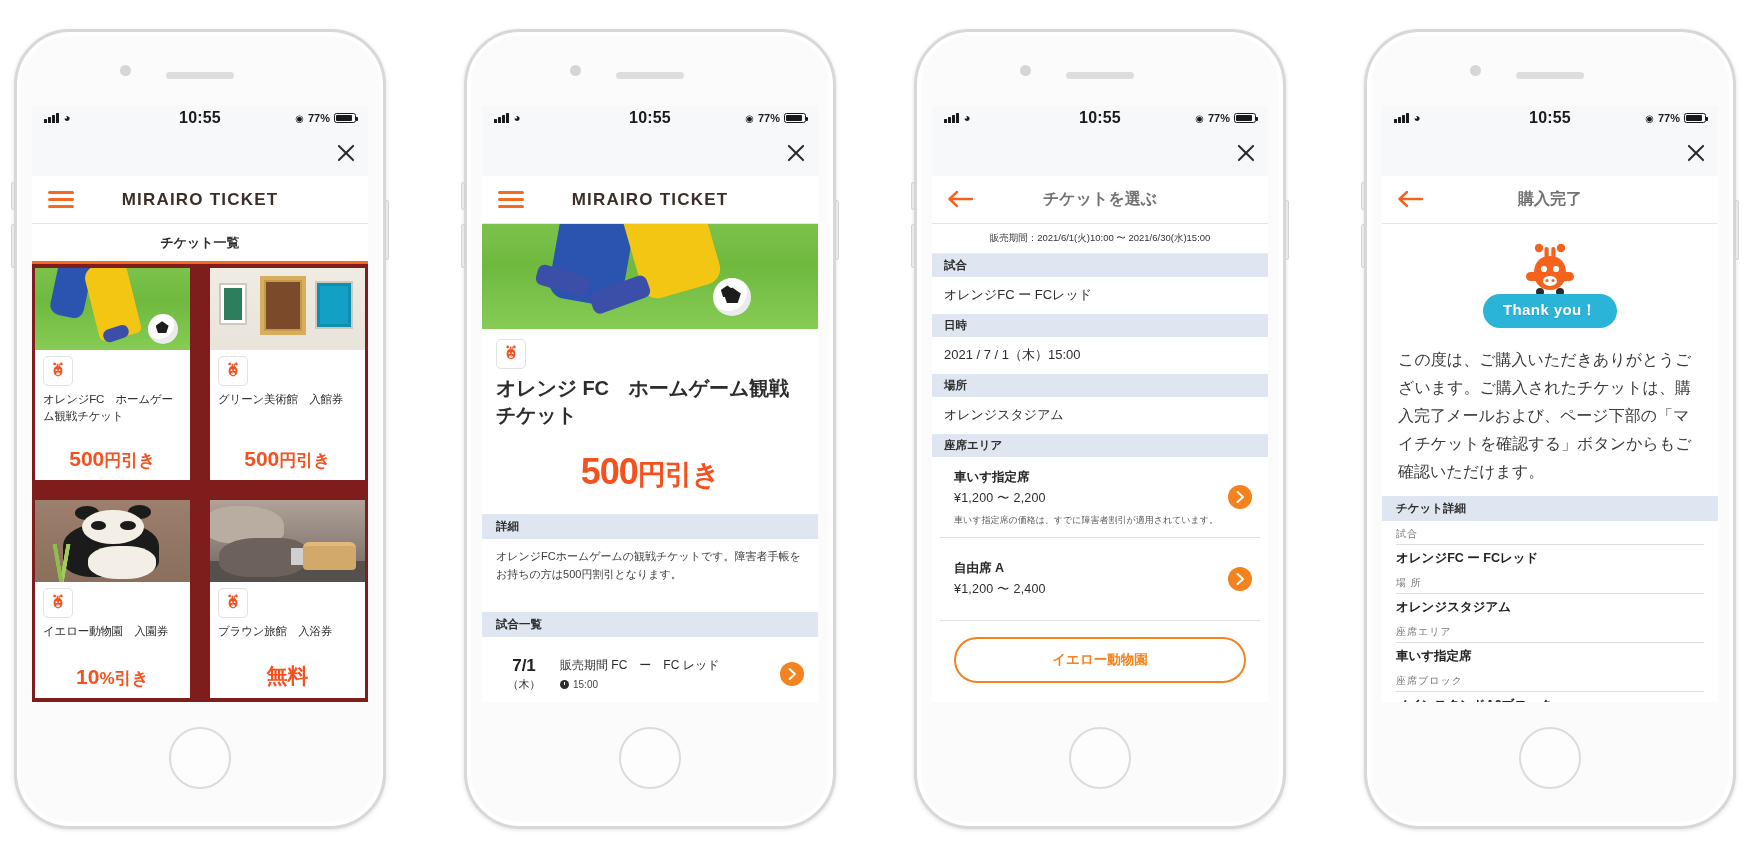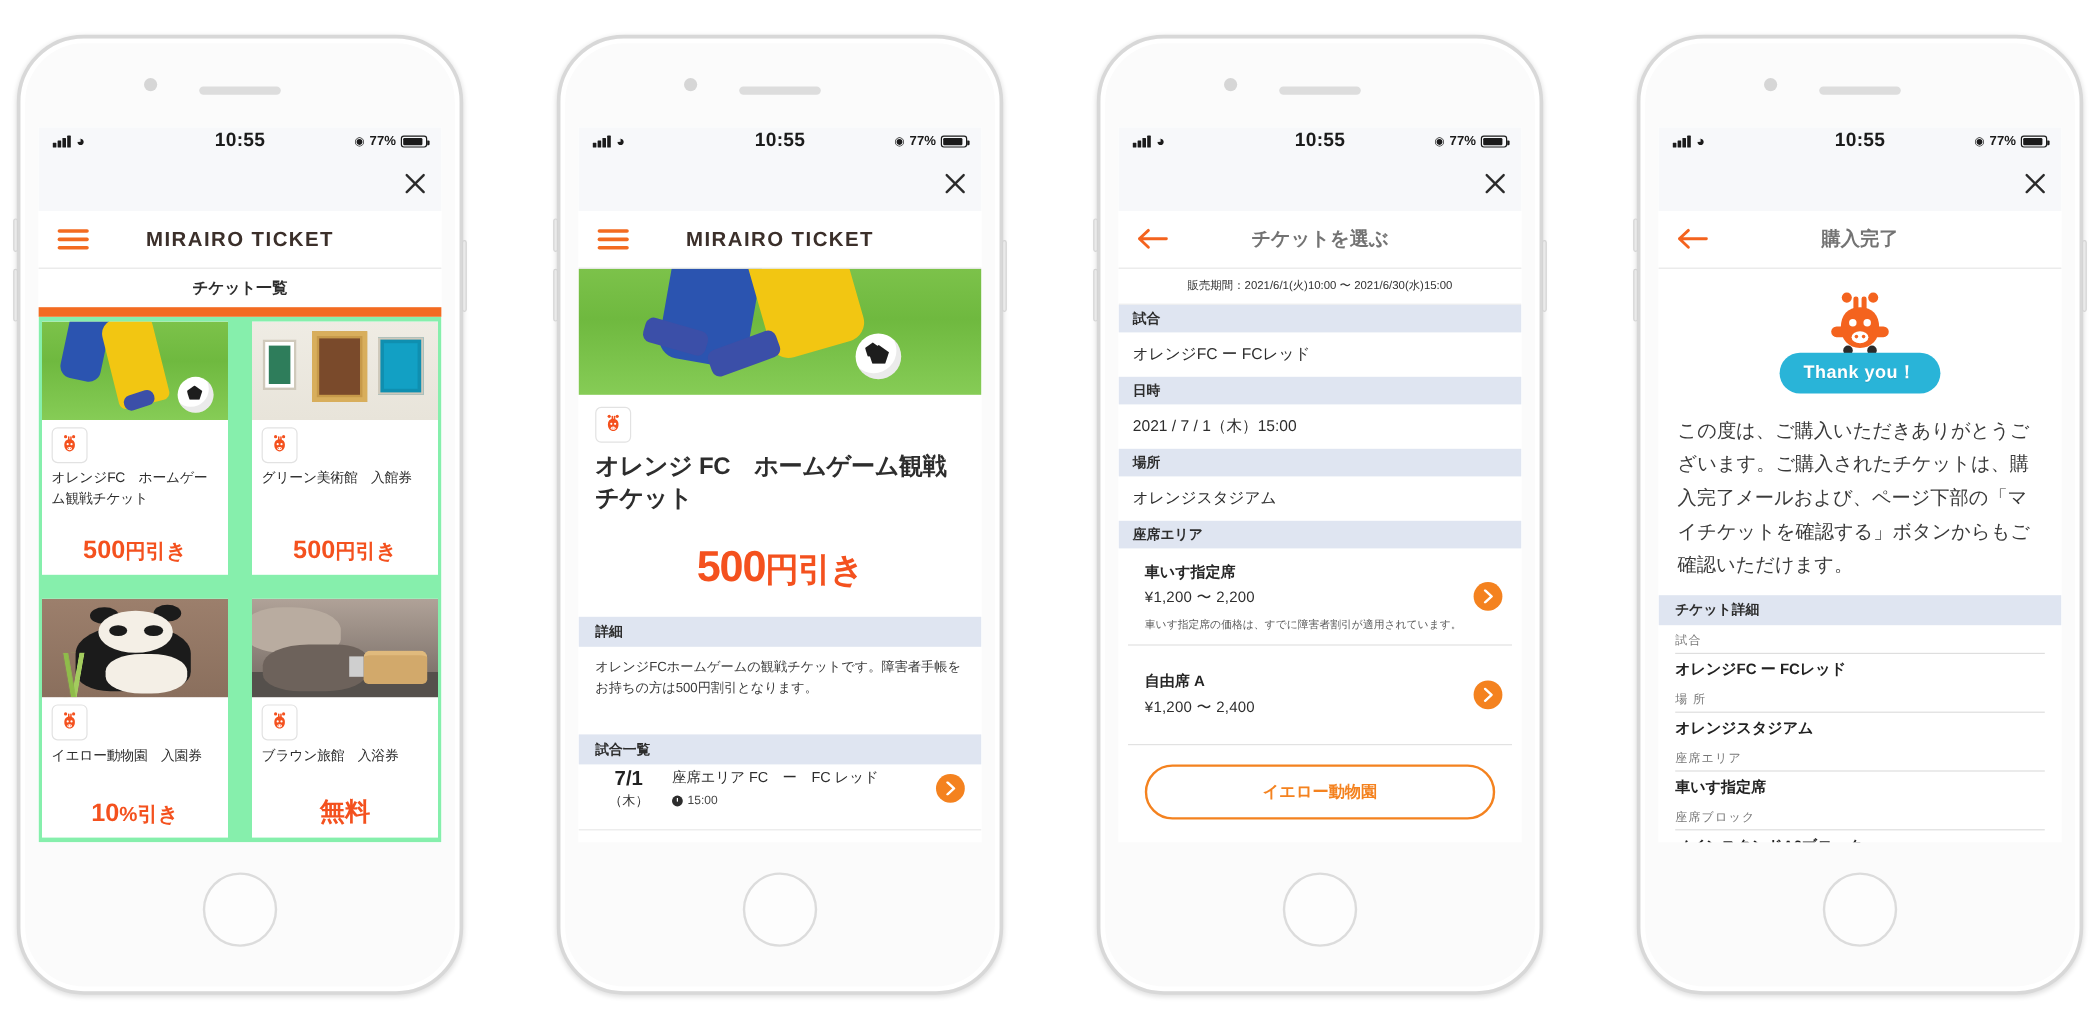--- a/index.html
+++ b/index.html
@@ -125,30 +125,30 @@
   .page-title {
     width: 100%; text-align: center;
     font-size: 16px; font-weight: bold; color: #737373;
   }
 
   
   .tabs { height: 40px; flex: 0 0 auto; display: flex; background: #fff; }
   .tab {
     flex: 1; display: flex; align-items: center; justify-content: center;
     font-size: 13px; font-weight: bold; color: #9b9b9b;
-    border-bottom: 8px solid #14b8a6; cursor: pointer;
+    border-bottom: 3px solid #14b8a6; cursor: pointer;
   }
   .tab.active { color: #2d2d2d; border-bottom-color: #f36b21; }
 
   
   .body { flex: 1; overflow: hidden; position: relative; }
 
   
   .grid {
-    background: #86efac;
+    background: #7f1d1d;
     padding: 4px 3px;
     display: grid;
     grid-template-columns: 1fr 1fr;
     gap: 20px;
     height: 100%;
   }
   .card {
     background: #ffffff;
     display: flex; flex-direction: column;
     overflow: hidden;
@@ -210,21 +210,21 @@
   .detail-pad { padding: 10px 14px 0; }
   .detail-title { font-size: 20px; font-weight: bold; color: #2d2d2d; margin-top: 6px; letter-spacing: -.2px; }
   .big-price { text-align: center; color: #f4511e; font-weight: bold; font-size: 36px; padding: 22px 0 20px; letter-spacing: -1px; }
   .big-price .unit { font-size: 28px; }
   .sec-head {
     background: #dfe5f1; color: #2d2d2d; font-weight: bold; font-size: 11.5px;
     padding: 5px 14px;
   }
   .sec-text { padding: 9px 14px 28px; font-size: 11px; color: #3a3a3a; line-height: 1.62; }
   .match-row {
-    display: flex; align-items: center; padding: 2px 14px 16px;
+    display: flex; align-items: center; padding: 19px 14px 16px;
     border-bottom: 1px solid #e9e9e9; cursor: pointer;
   }
   .match-date { width: 56px; text-align: center; flex: 0 0 auto; }
   .match-date .d { font-size: 17px; font-weight: bold; color: #222; }
   .match-date .w { font-size: 11px; color: #333; margin-top: 1px; }
   .match-info { flex: 1; padding-left: 8px; }
   .match-teams { font-size: 12px; color: #2d2d2d; font-weight: 500; }
   .match-time { font-size: 10px; color: #444; margin-top: 5px; display: flex; align-items: center; gap: 4px; }
   .clock-dot { width: 9px; height: 9px; border-radius: 50%; background: #2d2d2d; position: relative; display:inline-block; }
   .clock-dot::after { content:''; position:absolute; left:4px; top:2px; width:1px; height:3.2px; background:#fff; }
@@ -537,21 +537,21 @@
         <div class="big-price"><span>500</span><span class="unit">円引き</span></div>
         <div class="sec-head">詳細</div>
         <div class="sec-text">オレンジFCホームゲームの観戦チケットです。障害者手帳をお持ちの方は500円割引となります。</div>
         <div class="sec-head">試合一覧</div>
         <div class="match-row">
           <div class="match-date">
             <div class="d">7/1</div>
             <div class="w">（木）</div>
           </div>
           <div class="match-info">
-            <div class="match-teams">座席エリア FC　ー　FC レッド</div>
+            <div class="match-teams">販売期間 FC　ー　FC レッド</div>
             <div class="match-time">
               <span class="clock-dot"></span>
               <span>15:00</span>
             </div>
           </div>
           <div class="chev">
             <svg width="9" height="12" viewBox="0 0 9 12">
                 <path d="M1.6 1L7 6l-5.4 5" stroke="#fff" stroke-width="2" fill="none" stroke-linecap="round" stroke-linejoin="round"></path>
               </svg>
           </div>

